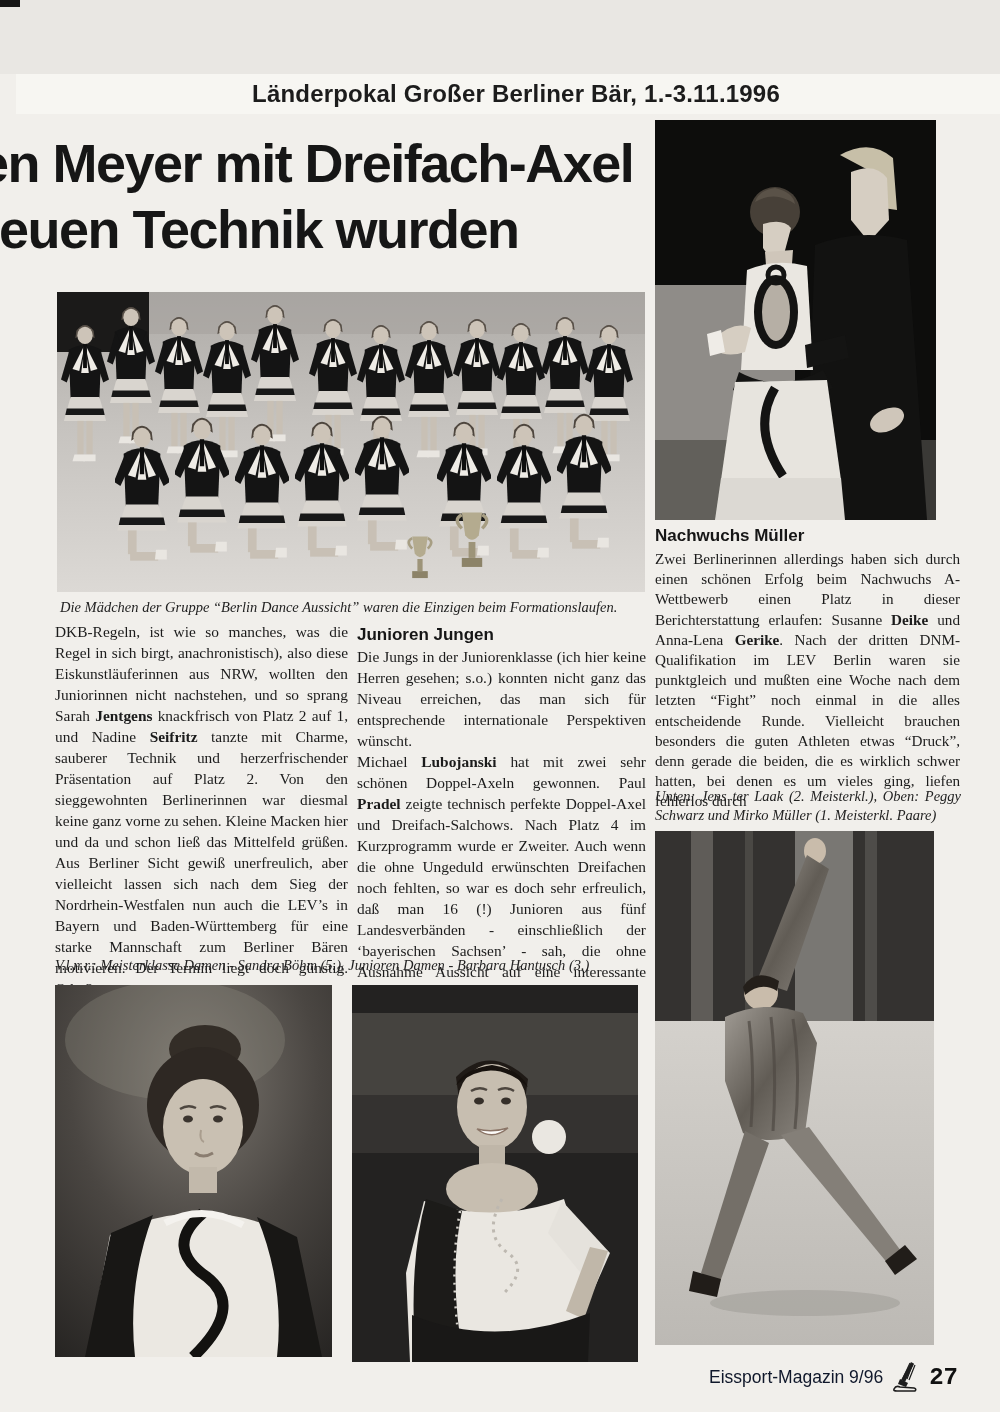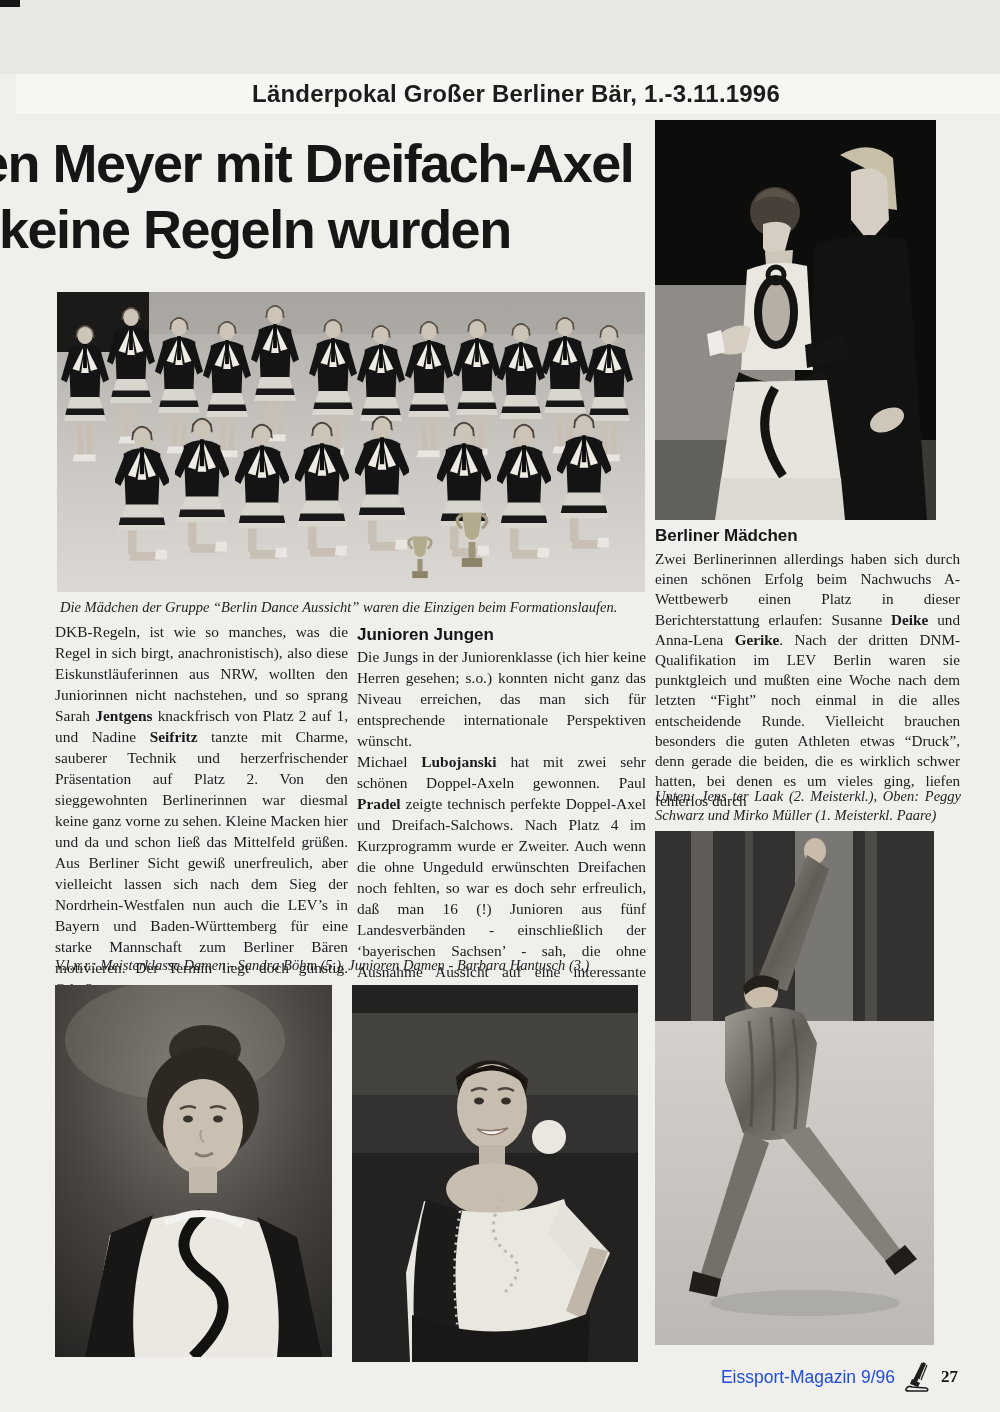--- a/index.html
+++ b/index.html
@@ -44,39 +44,39 @@
   .col-mid{left:357px;top:621px;width:289px;}
   .col-right{left:655px;top:549px;width:305px;font-size:15.2px;line-height:20.2px;}
   .col-head{position:absolute;font-family:"Liberation Sans",sans-serif;font-weight:bold;
     font-size:17px;color:#161616;}
   .head-mid{left:357px;top:625px;}
   .head-right{left:655px;top:526px;}
   .b{font-weight:bold;}
 
   
   .footer{position:absolute;right:42px;top:1360px;display:flex;align-items:center;gap:8px;}
-  .footer .mag{font-family:"Liberation Sans",sans-serif;font-size:17.5px;color:#1d4ed8;text-align:center;}
-  .footer .pnum{font-family:Liberation Serif, serif;font-size:17px;font-weight:bold;color:#111;}
+  .footer .mag{font-family:"Liberation Sans",sans-serif;font-size:17.5px;color:#0f172a;text-align:center;}
+  .footer .pnum{font-family:Liberation Mono, monospace;font-size:24px;font-weight:bold;color:#111;}
   .footer .logo{width:30px;height:34px;}
 </style>
 </head>
 <body>
 
 <div class="page">
 
   <div class="top-strip"></div>
   <div class="corner-mark"></div>
 
   <div class="header-band">
     <span>Länderpokal Großer Berliner Bär, 1.-3.11.1996</span>
   </div>
 
   <div class="headline">
     <span class="l1">en Meyer mit Dreifach-Axel</span>
-    <span class="l2">keine Regeln wurden</span>
+    <span class="l2">euen Technik wurden</span>
   </div>
 
   <div class="photo ph-group">
     <svg width="588" height="300" viewBox="0 0 588 300">
       <defs>
         <linearGradient id="gpIce" x1="0" y1="0" x2="0" y2="1">
           <stop offset="0" stop-color="#aeaba7"></stop>
             <stop offset="0.45" stop-color="#c6c3bf"></stop>
             <stop offset="1" stop-color="#dcd9d5"></stop>
         </linearGradient>
@@ -172,21 +172,21 @@
       <path d="M150 225 L190 215 L194 238 L152 248 Z" fill="#141413"></path>
       <path d="M60 218 Q80 200 96 208 L90 232 Q72 238 60 230 Z" fill="#d6cec2"></path>
       <path d="M52 214 L66 210 L70 232 L55 236 Z" fill="#efece7"></path>
       <path d="M84 252 Q125 274 168 250 L178 268 Q124 294 78 270 Z" fill="#141413"></path>
       <path d="M80 262 L172 260 L186 360 L66 360 Z" fill="#e7e4de"></path>
       <path d="M120 268 Q96 308 128 356" stroke="#141413" stroke-width="9" fill="none"></path>
       <path d="M66 358 L186 358 L190 400 L60 400 Z" fill="#dcd9d3"></path>
     </svg>
   </div>
 
-  <div class="col-head head-right">Berliner Mädchen</div>
+  <div class="col-head head-right">Nachwuchs Müller</div>
   <div class="col col-right"><span>Zwei Berlinerinnen allerdings haben sich durch einen schönen Erfolg beim Nachwuchs A-Wettbewerb einen Platz in dieser Berichterstattung erlaufen: Susanne </span><span class="b">Deike</span><span> und Anna-Lena </span><span class="b">Gerike</span><span>. Nach der dritten DNM-Qualifikation im LEV Berlin waren sie punktgleich und mußten eine Woche nach dem letzten “Fight” noch einmal in die alles entscheidende Runde. Vielleicht brauchen besonders die guten Athleten etwas “Druck”, denn gerade die beiden, die es wirklich schwer hatten, bei denen es um vieles ging, liefen fehlerlos durch</span></div>
   <div class="caption cap-pair">Unten: Jens ter Laak (2. Meisterkl.), Oben: Peggy Schwarz und Mirko Müller (1. Meisterkl. Paare)</div>
 
   <div class="col col-left"><span>DKB-Regeln, ist wie so manches, was die Regel in sich birgt, anachronistisch), also diese Eiskunstläuferinnen aus NRW, wollten den Juniorinnen nicht nachstehen, und so sprang Sarah </span><span class="b">Jentgens</span><span> knackfrisch von Platz 2 auf 1, und Nadine </span><span class="b">Seifritz</span><span> tanzte mit Charme, sauberer Technik und herzerfrischender Präsentation auf Platz 2. Von den sieggewohnten Berlinerinnen war diesmal keine ganz vorne zu sehen. Kleine Macken hier und da und schon ließ das Mittelfeld grüßen. Aus Berliner Sicht gewiß unerfreulich, aber vielleicht lassen sich nach dem Sieg der Nordrhein-Westfalen nun auch die LEV’s in Bayern und Baden-Württemberg für eine starke Mannschaft zum Berliner Bären motivieren. Der Termin liegt doch günstig. Oder?</span></div>
 
   <div class="col-head head-mid">Junioren Jungen</div>
   <div class="col col-mid" style="top:646px;">
     <div><span>Die Jungs in der Juniorenklasse (ich hier keine Herren gesehen; s.o.) konnten nicht ganz das Niveau erreichen, das man sich für entsprechende internationale Perspektiven wünscht.</span></div>
     <div><span>Michael </span><span class="b">Lubojanski</span><span> hat mit zwei sehr schönen Doppel-Axeln gewonnen. Paul </span><span class="b">Pradel</span><span> zeigte technisch perfekte Doppel-Axel und Dreifach-Salchows. Nach Platz 4 im Kurzprogramm wurde er Zweiter. Auch wenn die ohne Ungeduld erwünschten Dreifachen noch fehlten, so war es doch sehr erfreulich, daß man 16 (!) Junioren aus fünf Landesverbänden - einschließlich der ‘bayerischen Sachsen’ - sah, die ohne Ausnahme Aussicht auf eine interessante leistungssportliche Entwicklung haben.</span></div>
   </div>

